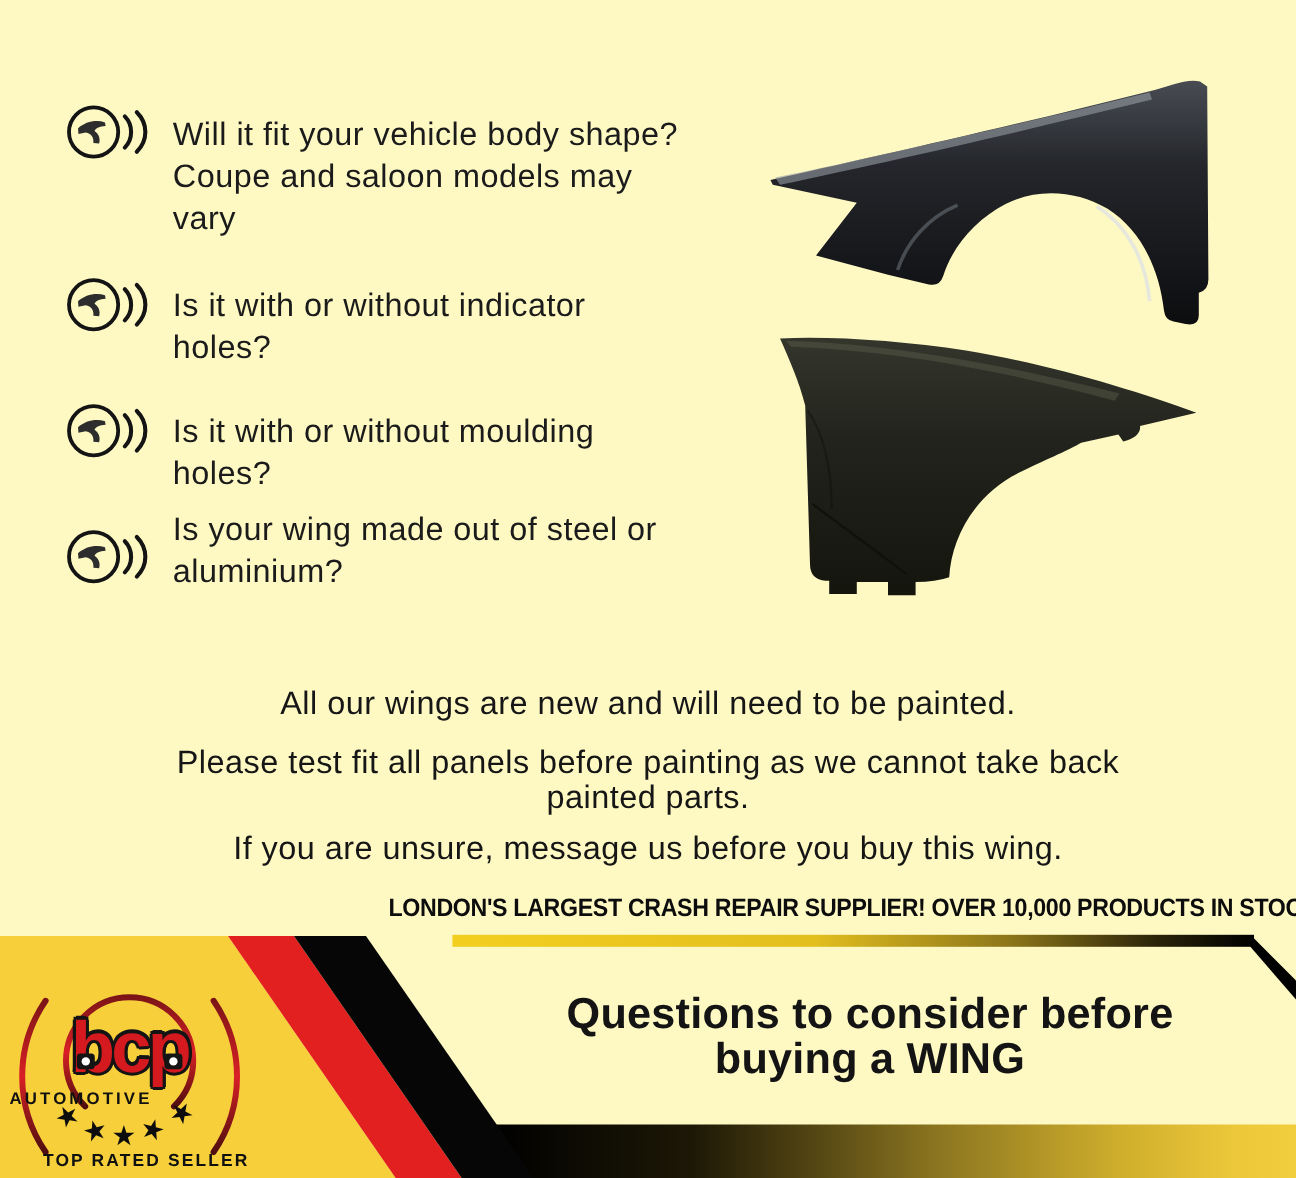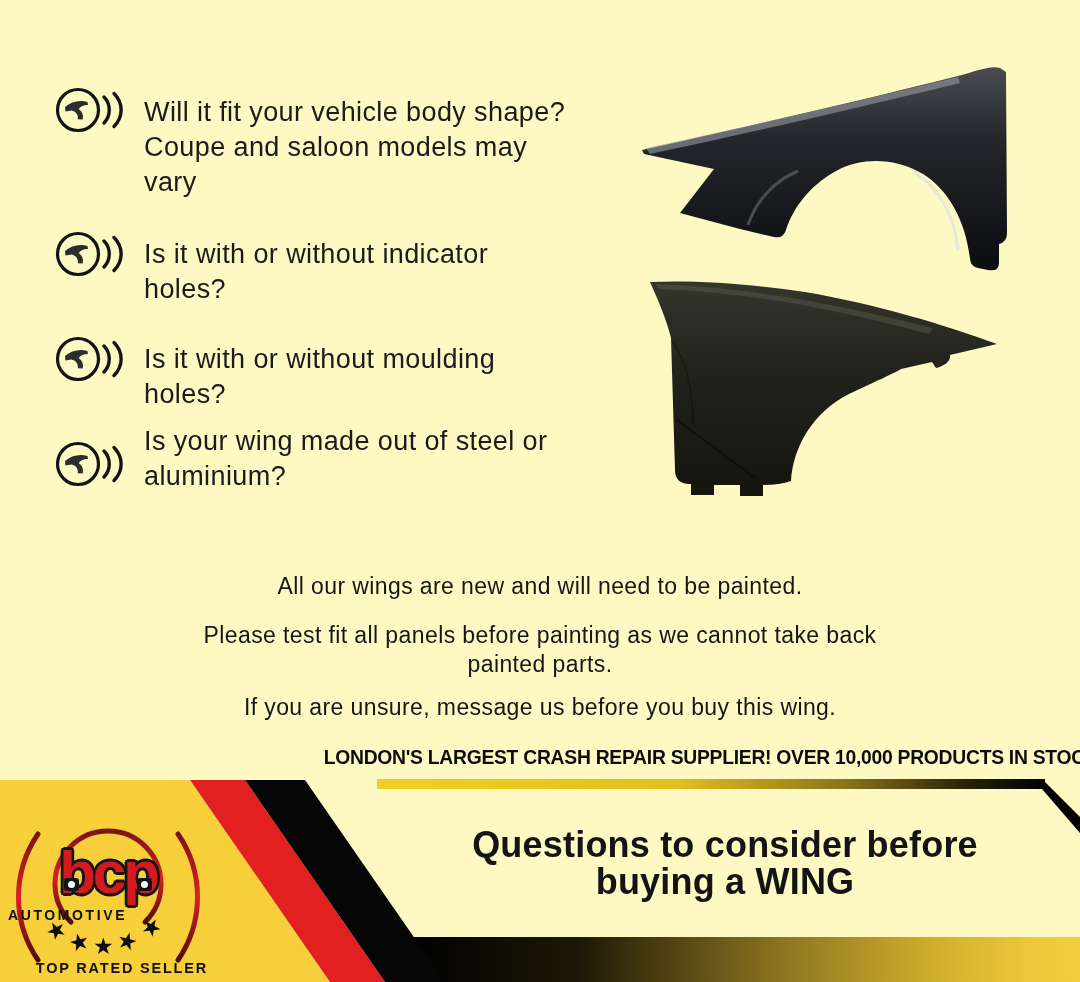--- a/index.html
+++ b/index.html
@@ -5,21 +5,21 @@
   html,body{margin:0;padding:0;background:#888;}
   .canvas{
     position:relative;width:1080px;height:982px;background:#fef9c3;overflow:hidden;
     font-family:"Liberation Sans","DejaVu Sans",sans-serif;color:#1b1b1b;
   }
   
   .bullet-icon{position:absolute;left:52px;width:78px;height:54px;}
   .bullet-text{position:absolute;left:144px;font-size:27px;line-height:35px;letter-spacing:.4px;color:#1b1b1b;}
   .bullet-text .line{white-space:nowrap;}
   
-  .note{position:absolute;left:0;width:1080px;text-align:center;font-size:23px;line-height:29px;letter-spacing:.4px;color:#161616;}
+  .note{position:absolute;left:0;width:1080px;text-align:center;font-size:27px;line-height:29px;letter-spacing:.4px;color:#161616;}
   
   .ribbon-headline{
     position:absolute;left:375px;top:745px;width:672px;height:24px;
     font-size:21px;font-weight:bold;white-space:nowrap;color:#0d0d0d;
     display:flex;justify-content:center;align-items:center;
   }
   .ribbon-headline .squeeze{transform:scaleX(.92);transform-origin:center;letter-spacing:-.3px;}
   
   .bottom-art{position:absolute;left:0;top:740px;width:1080px;height:242px;}
   

